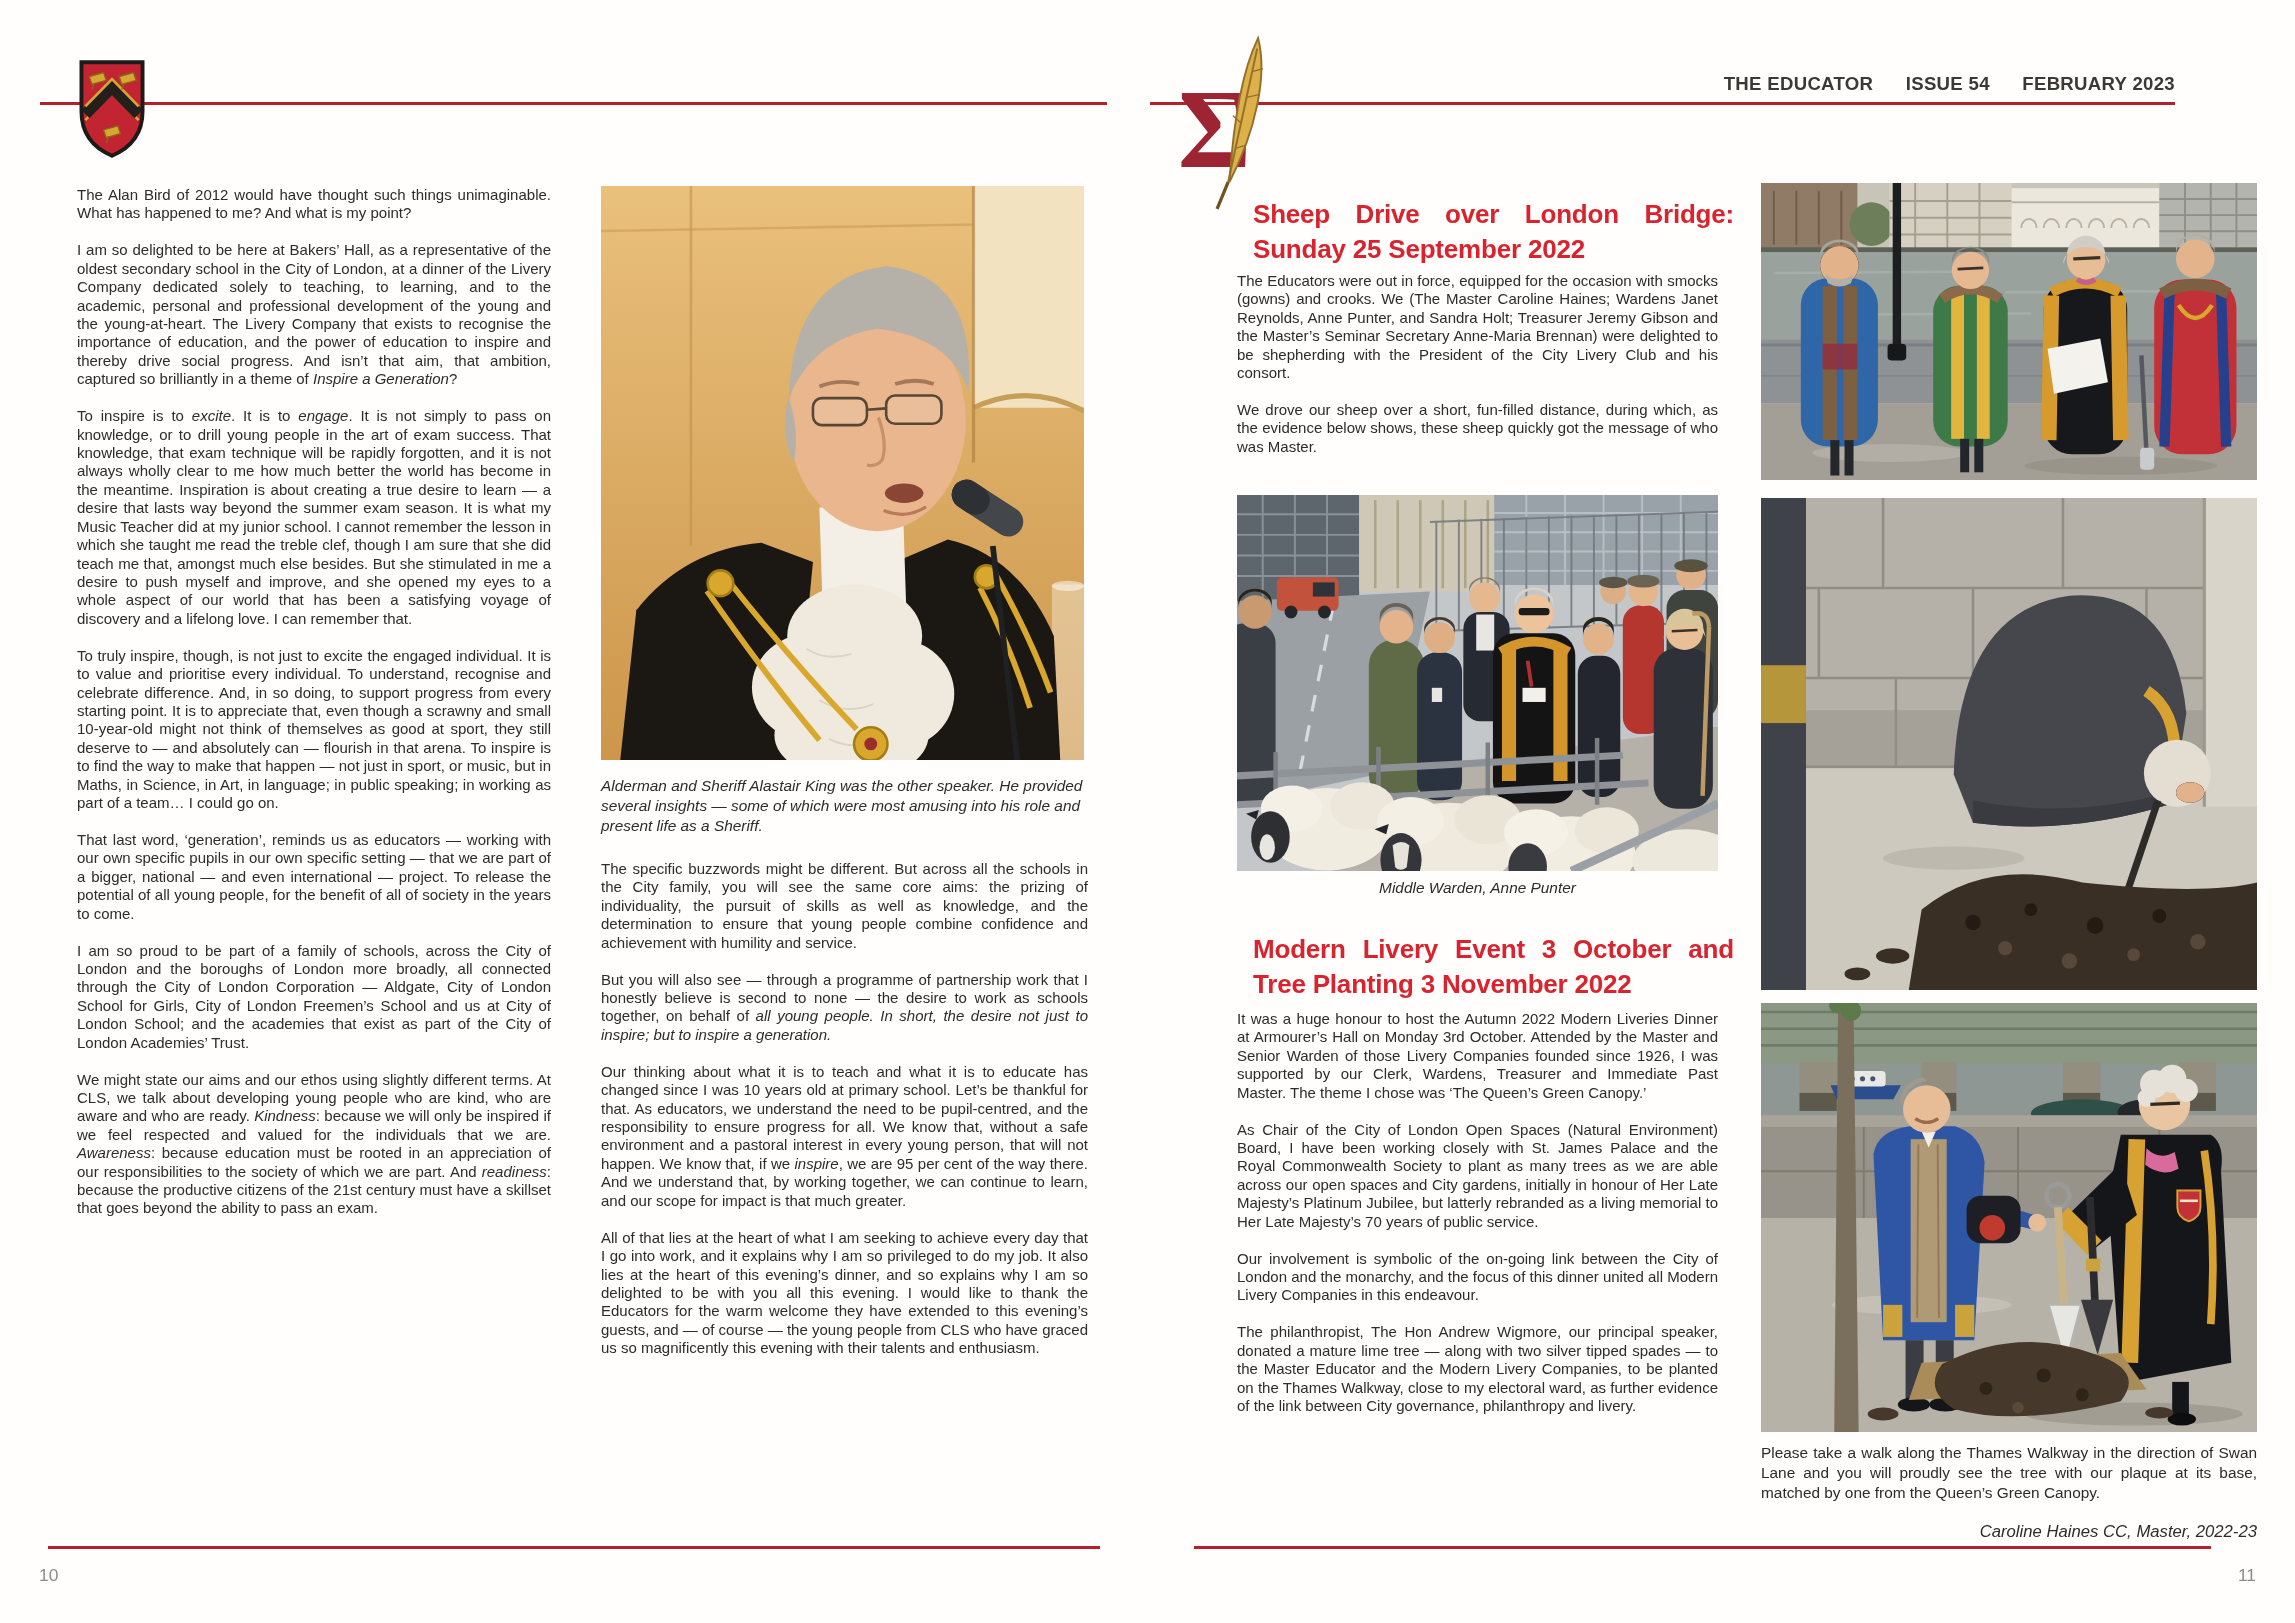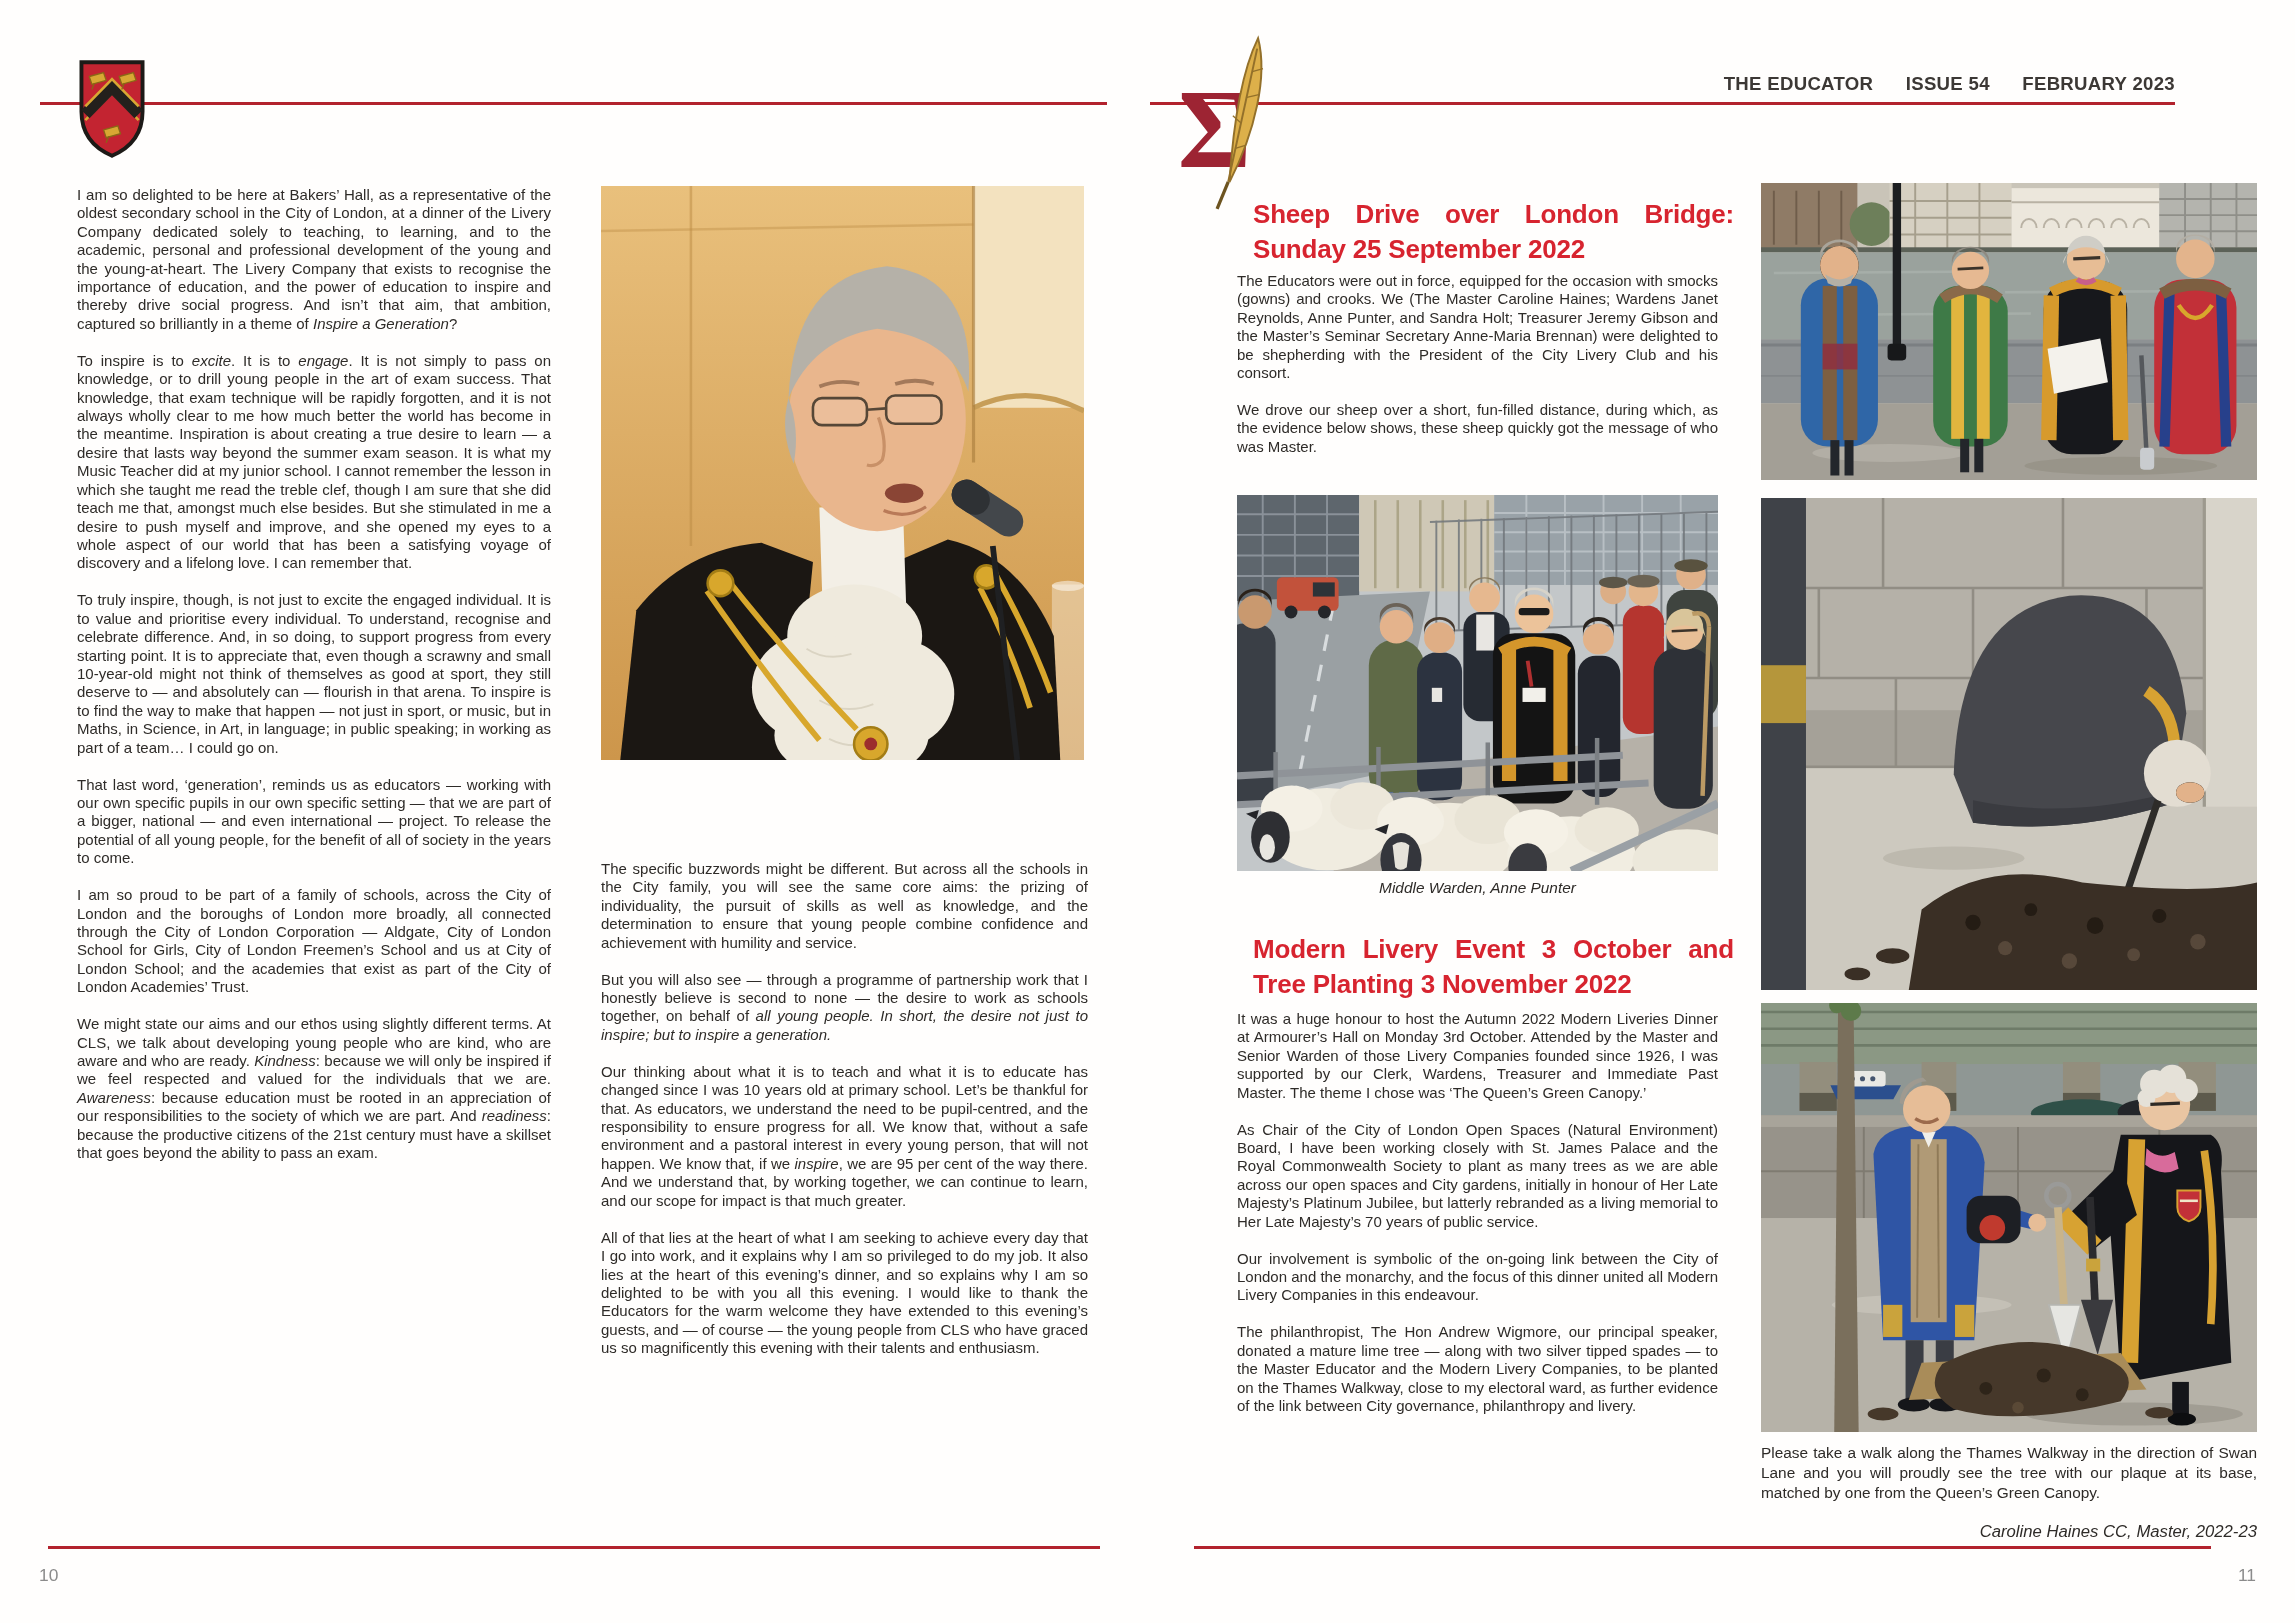--- a/index.html
+++ b/index.html
@@ -64,20 +64,21 @@
     </svg>
   </div>
 
   <div class="abs masthead" style="right:120px;top:73px;">
     <span>THE EDUCATOR</span>
     <span>ISSUE 54</span>
     <span>FEBRUARY 2023</span>
   </div>
 
   <div class="abs bodycol" style="left:77px;top:186px;width:474px;" id="l-col1">
+      <p><span>The Alan Bird of 2012 would have thought such things unimaginable. What has happened to me? And what is my point?</span></p>
       <p><span>I am so delighted to be here at Bakers’ Hall, as a representative of the oldest secondary school in the City of London, at a dinner of the Livery Company dedicated solely to teaching, to learning, and to the academic, personal and professional development of the young and the young-at-heart. The Livery Company that exists to recognise the importance of education, and the power of education to inspire and thereby drive social progress. And isn’t that aim, that ambition, captured so brilliantly in a theme of </span><i>Inspire a Generation</i><span>?</span></p>
       <p><span>To inspire is to </span><i>excite</i><span>. It is to </span><i>engage</i><span>. It is not simply to pass on knowledge, or to drill young people in the art of exam success. That knowledge, that exam technique will be rapidly forgotten, and it is not always wholly clear to me how much better the world has become in the meantime. Inspiration is about creating a true desire to learn — a desire that lasts way beyond the summer exam season. It is what my Music Teacher did at my junior school. I cannot remember the lesson in which she taught me read the treble clef, though I am sure that she did teach me that, amongst much else besides. But she stimulated in me a desire to push myself and improve, and she opened my eyes to a whole aspect of our world that has been a satisfying voyage of discovery and a lifelong love. I can remember that.</span></p>
       <p><span>To truly inspire, though, is not just to excite the engaged individual. It is to value and prioritise every individual. To understand, recognise and celebrate difference. And, in so doing, to support progress from every starting point. It is to appreciate that, even though a scrawny and small 10-year-old might not think of themselves as good at sport, they still deserve to — and absolutely can — flourish in that arena. To inspire is to find the way to make that happen — not just in sport, or music, but in Maths, in Science, in Art, in language; in public speaking; in working as part of a team… I could go on.</span></p>
       <p><span>That last word, ‘generation’, reminds us as educators — working with our own specific pupils in our own specific setting — that we are part of a bigger, national — and even international — project. To release the potential of all young people, for the benefit of all of society in the years to come.</span></p>
       <p><span>I am so proud to be part of a family of schools, across the City of London and the boroughs of London more broadly, all connected through the City of London Corporation — Aldgate, City of London School for Girls, City of London Freemen’s School and us at City of London School; and the academies that exist as part of the City of London Academies’ Trust.</span></p>
       <p><span>We might state our aims and our ethos using slightly different terms. At CLS, we talk about developing young people who are kind, who are aware and who are ready. </span><i>Kindness</i><span>: because we will only be inspired if we feel respected and valued for the individuals that we are. </span><i>Awareness</i><span>: because education must be rooted in an appreciation of our responsibilities to the society of which we are part. And </span><i>readiness</i><span>: because the productive citizens of the 21st century must have a skillset that goes beyond the ability to pass an exam.</span></p>
     </div>
 
   <div class="photo" style="left:601px;top:186px;width:483px;height:574px;">
     <svg viewBox="0 0 752 893" preserveAspectRatio="none">
@@ -133,20 +134,21 @@
       <circle cx="420" cy="868" r="26" fill="#d8a72c" stroke="#a37d15" stroke-width="4"></circle>
       <circle cx="420" cy="868" r="10" fill="#9c2d2d"></circle>
       <line x1="648" y1="893" x2="610" y2="560" stroke="#1f2022" stroke-width="9"></line>
       <g transform="rotate(33 600 500)">
         <rect x="540" y="477" width="124" height="46" rx="23" fill="#43474b"></rect>
         <rect x="540" y="477" width="62" height="46" rx="23" fill="#2e3134"></rect>
       </g>
     </svg>
   </div>
 
+  <div class="abs caption" style="left:601px;top:776px;width:487px;">Alderman and Sheriff Alastair King was the other speaker. He provided several insights — some of which were most amusing into his role and present life as a Sheriff.</div>
 
   <div class="abs bodycol" style="left:601px;top:860px;width:487px;" id="l-col2">
       <p><span>The specific buzzwords might be different. But across all the schools in the City family, you will see the same core aims: the prizing of individuality, the pursuit of skills as well as knowledge, and the determination to ensure that young people combine confidence and achievement with humility and service.</span></p>
       <p><span>But you will also see — through a programme of partnership work that I honestly believe is second to none — the desire to work as schools together, on behalf of </span><i>all young people. In short, the desire not just to inspire; but to inspire a generation.</i></p>
       <p><span>Our thinking about what it is to teach and what it is to educate has changed since I was 10 years old at primary school. Let’s be thankful for that. As educators, we understand the need to be pupil-centred, and the responsibility to ensure progress for all. We know that, without a safe environment and a pastoral interest in every young person, that will not happen. We know that, if we </span><i>inspire</i><span>, we are 95 per cent of the way there. And we understand that, by working together, we can continue to learn, and our scope for impact is that much greater.</span></p>
       <p><span>All of that lies at the heart of what I am seeking to achieve every day that I go into work, and it explains why I am so privileged to do my job. It also lies at the heart of this evening’s dinner, and so explains why I am so delighted to be with you all this evening. I would like to thank the Educators for the warm welcome they have extended to this evening’s guests, and — of course — the young people from CLS who have graced us so magnificently this evening with their talents and enthusiasm.</span></p>
     </div>
 
   <h1 class="abs red" style="left:1237px;top:181px;width:481px;">Sheep Drive over London Bridge: Sunday 25 September 2022</h1>
 

